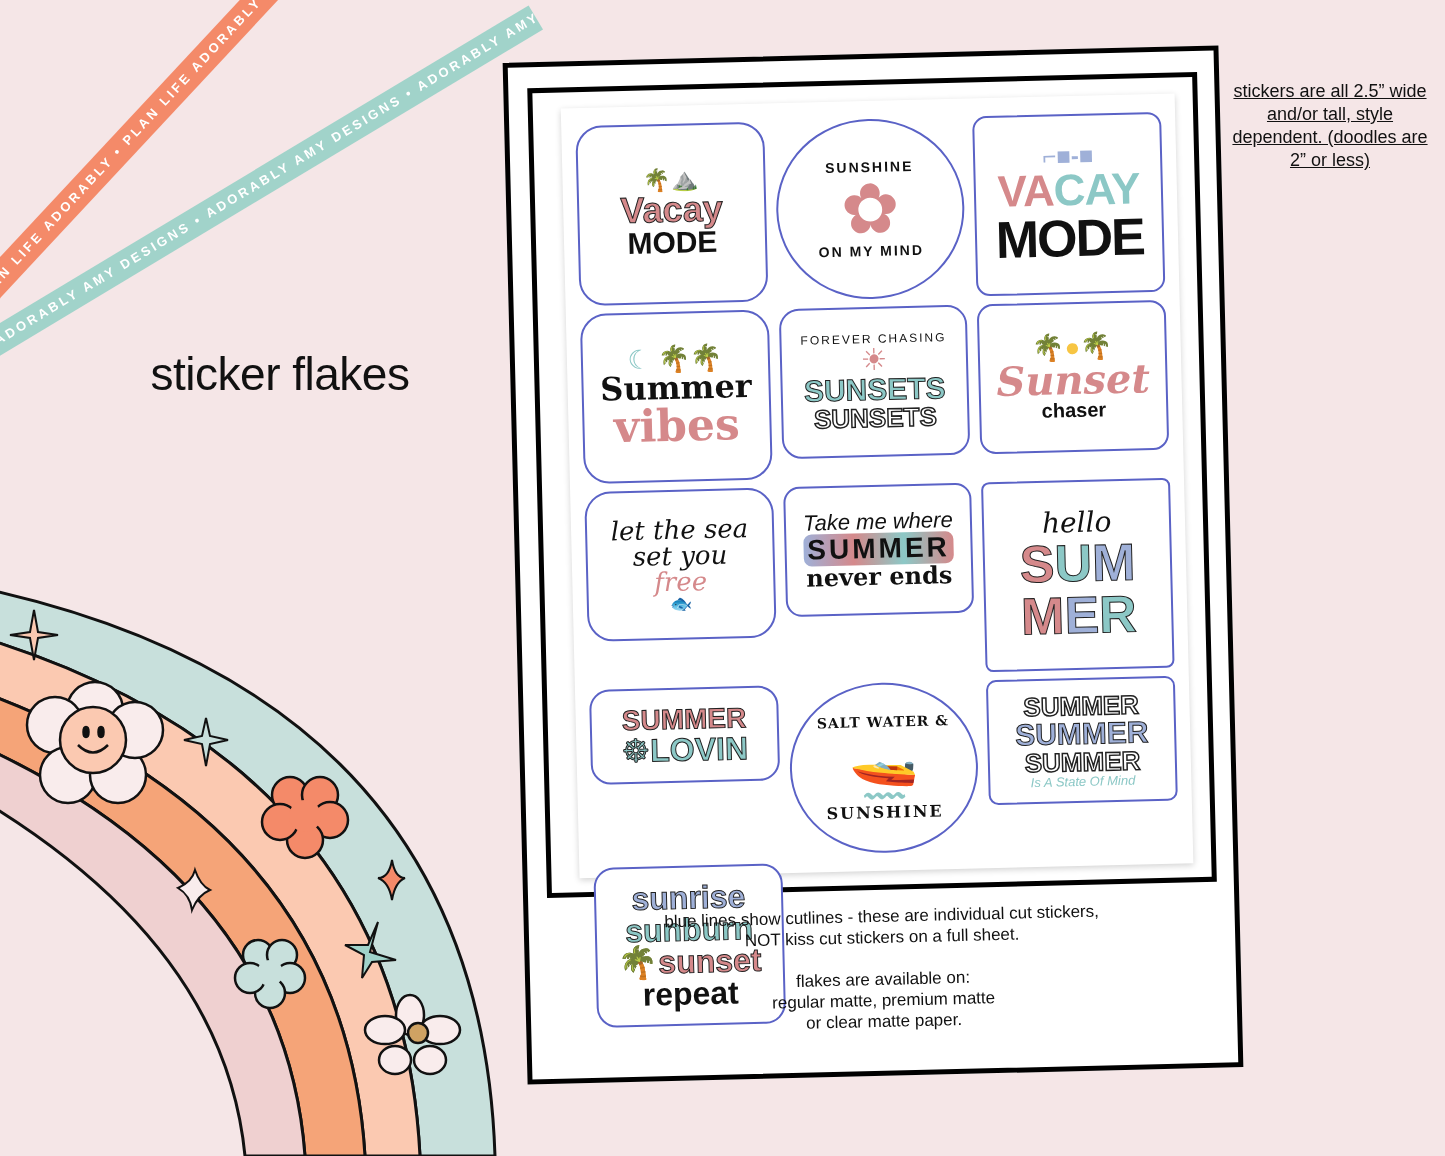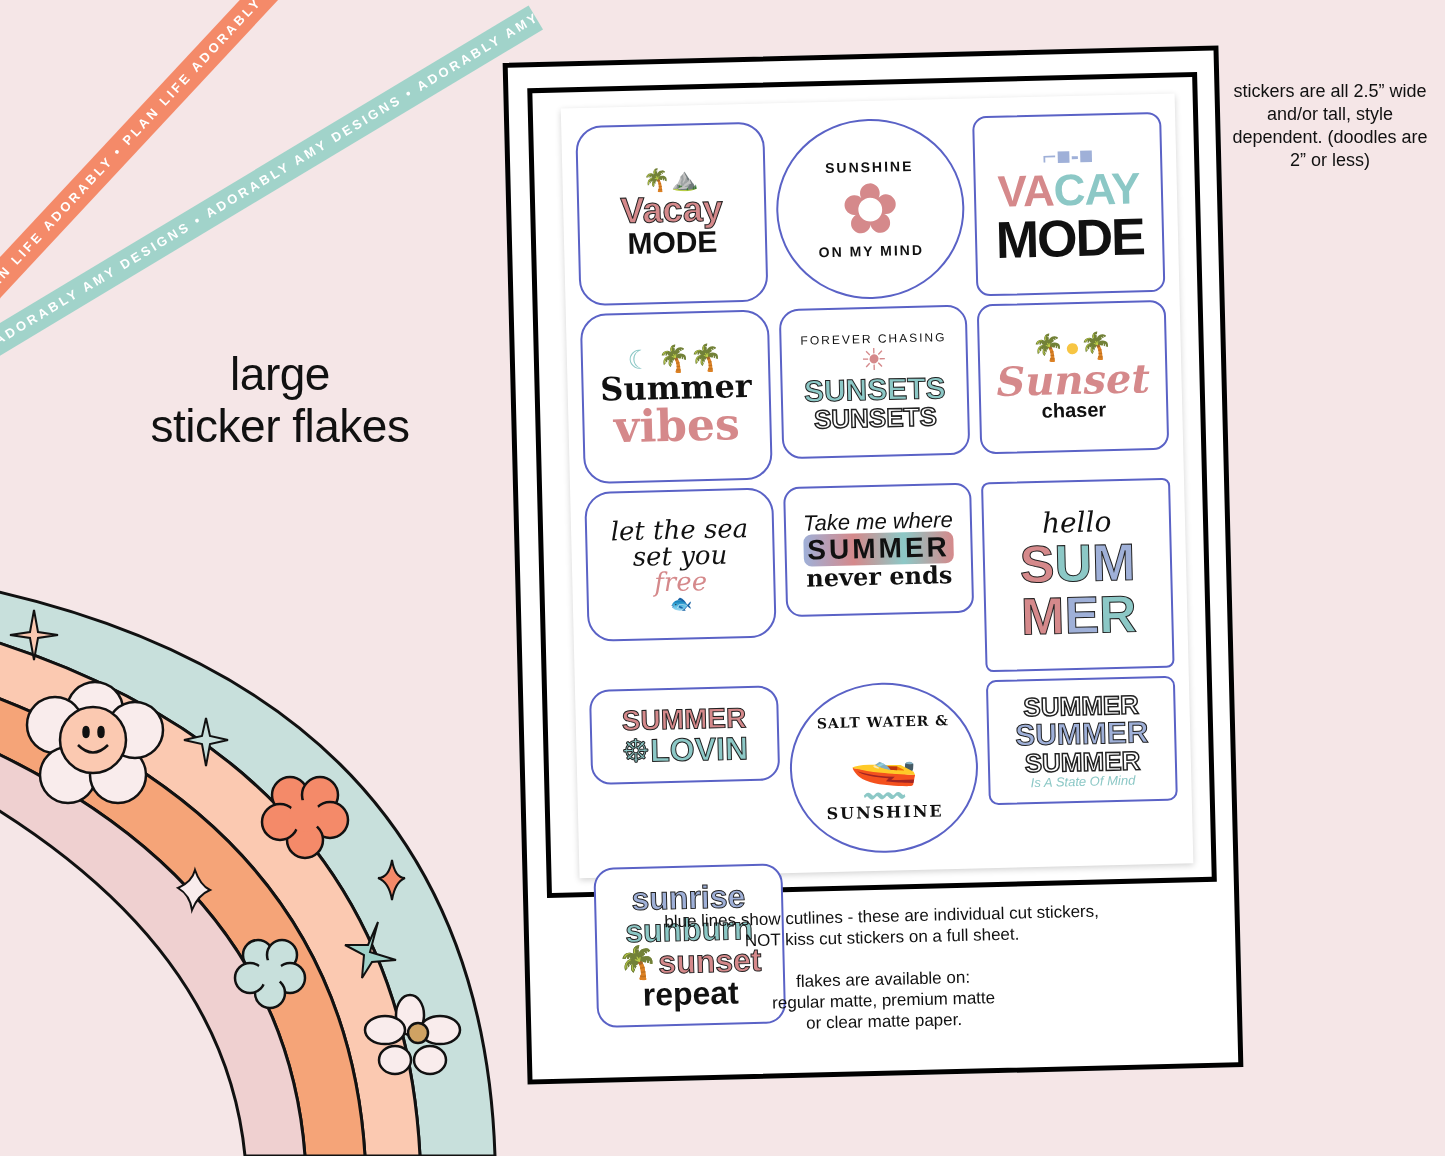--- a/index.html
+++ b/index.html
@@ -95,30 +95,29 @@
   }
   .notes p { margin-bottom: 21px; }
 
   .side-info {
     position: absolute;
     left: 1225px; top: 80px; width: 210px;
     text-align: center;
     font-size: 18px;
     line-height: 23px;
   }
-  .side-info p { margin-bottom: 12px; }
+  .side-info p { margin-bottom: 12px; text-decoration: underline; }
 </style>
 </head>
 <body>
 
 <div class="ribbon orange">PLAN LIFE ADORABLY • PLAN LIFE ADORABLY • PLAN LIFE ADORABLY</div>
 <div class="ribbon teal">ADORABLY AMY DESIGNS • ADORABLY AMY DESIGNS • ADORABLY AMY DESIGNS</div>
 
 <div class="title">
-  <div>large</div>
   <div>sticker flakes</div>
 </div>
 
 <svg class="rainbow" viewBox="0 0 520 596">
   <g stroke="#111" stroke-width="3" fill="none">
     <path d="M-10 30 Q 480 140 495 596 L 420 596 Q 400 210 -10 80 Z" fill="#c8e0dc"></path>
     <path d="M-10 80 Q 400 210 420 596 L 365 596 Q 345 270 -10 135 Z" fill="#fbc9b1"></path>
     <path d="M-10 135 Q 345 270 365 596 L 305 596 Q 285 330 -10 190 Z" fill="#f5a478"></path>
     <path d="M-10 190 Q 285 330 305 596 L 245 596 Q 225 390 -10 245 Z" fill="#efd0d0"></path>
   </g>

